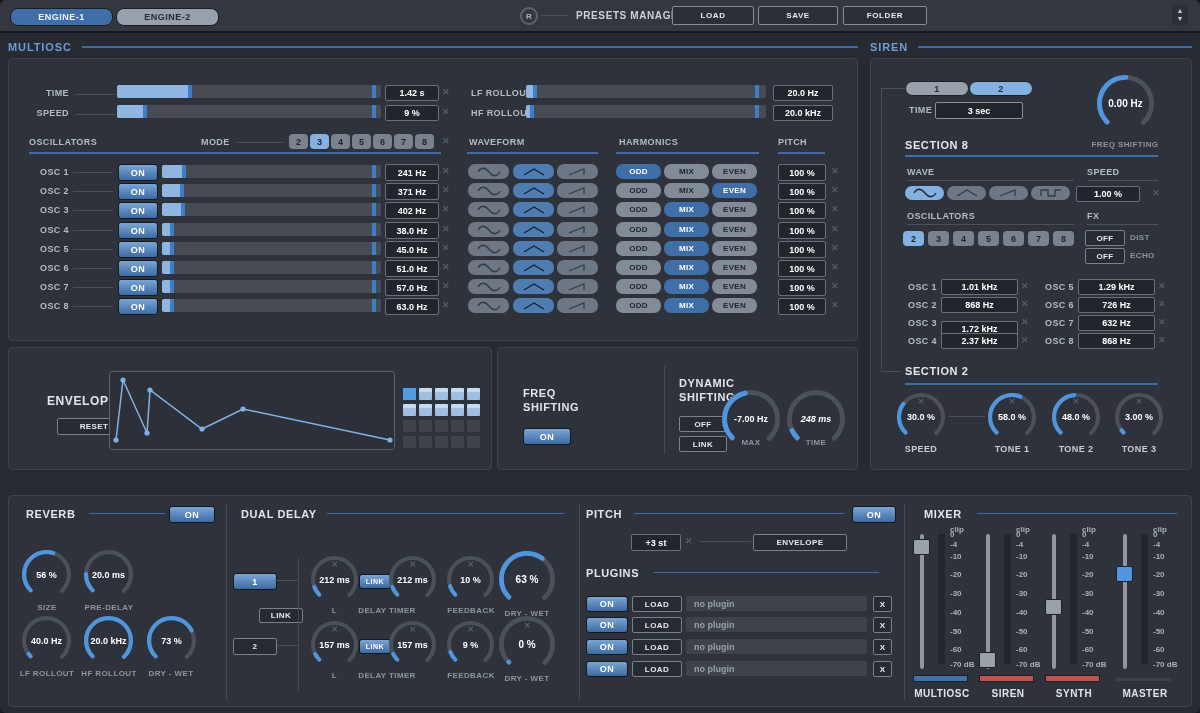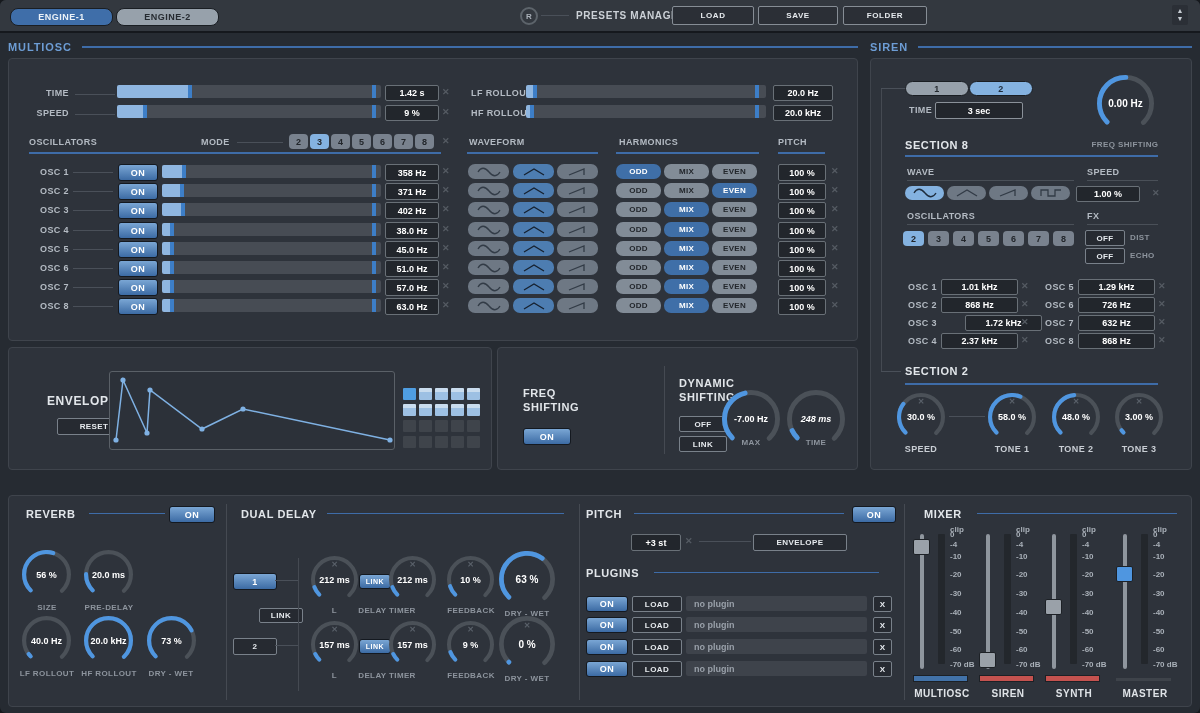--- a/index.html
+++ b/index.html
@@ -166,21 +166,21 @@
     <div class="bline" style="left:769px;top:93px;width:47px;"></div>
 
     <div class="lbl r" style="left:16px;top:108px;width:44px;">OSC 1</div>
     <div class="dash" style="left:64px;top:113px;width:40px;"></div>
     <div class="onbtn" style="left:109px;top:105px;width:38px;height:15px;">ON</div>
     <div class="slider" style="left: 153px; top: 106px; width: 219px; --fill: 9; --h2: 96;">
         <span class="sfill"></span>
         <span class="sh1"></span>
         <span class="sh2"></span>
       </div>
-    <div class="vbox" style="left:376px;top:105px;width:52px;height:15px;">358 Hz</div>
+    <div class="vbox" style="left:376px;top:105px;width:52px;height:15px;">241 Hz</div>
     <div class="xi" style="left:433px;top:107px;">✕</div>
     <div class="wbtn" style="left:459px;top:105px;width:41px;height:15px;">
         <svg viewBox="0 0 24 10" width="24" height="10">
           <path d="M1 5 C4 0 8 0 12 5 C16 10 20 10 23 5" fill="none" stroke="currentColor" stroke-width="1.3"></path>
         </svg>
       </div>
     <div class="wbtn sel" style="left:504px;top:105px;width:41px;height:15px;">
         <svg viewBox="0 0 24 10" width="24" height="10">
           <path d="M2 8 L12 2 L22 8" fill="none" stroke="currentColor" stroke-width="1.3"></path>
         </svg>
@@ -546,21 +546,21 @@
     <div class="xi" style="left:287px;top:222px;">✕</div>
 
     <div class="lbl r" style="left:30px;top:241px;width:36px;">OSC 2</div>
     <div class="vbox" style="left:70px;top:238px;width:75px;">868 Hz</div>
     <div class="xi" style="left:150px;top:240px;">✕</div>
     <div class="lbl r" style="left:167px;top:241px;width:36px;">OSC 6</div>
     <div class="vbox" style="left:207px;top:238px;width:75px;">726 Hz</div>
     <div class="xi" style="left:287px;top:240px;">✕</div>
 
     <div class="lbl r" style="left:30px;top:259px;width:36px;">OSC 3</div>
-    <div class="vbox" style="left:70px;top:256px;width:75px;margin-left:24px;">1.72 kHz</div>
+    <div class="vbox" style="left:70px;top:262px;width:75px;">1.72 kHz</div>
     <div class="xi" style="left:150px;top:258px;">✕</div>
     <div class="lbl r" style="left:167px;top:259px;width:36px;">OSC 7</div>
     <div class="vbox" style="left:207px;top:256px;width:75px;">632 Hz</div>
     <div class="xi" style="left:287px;top:258px;">✕</div>
 
     <div class="lbl r" style="left:30px;top:277px;width:36px;">OSC 4</div>
     <div class="vbox" style="left:70px;top:274px;width:75px;">2.37 kHz</div>
     <div class="xi" style="left:150px;top:276px;">✕</div>
     <div class="lbl r" style="left:167px;top:277px;width:36px;">OSC 8</div>
     <div class="vbox" style="left:207px;top:274px;width:75px;">868 Hz</div>

